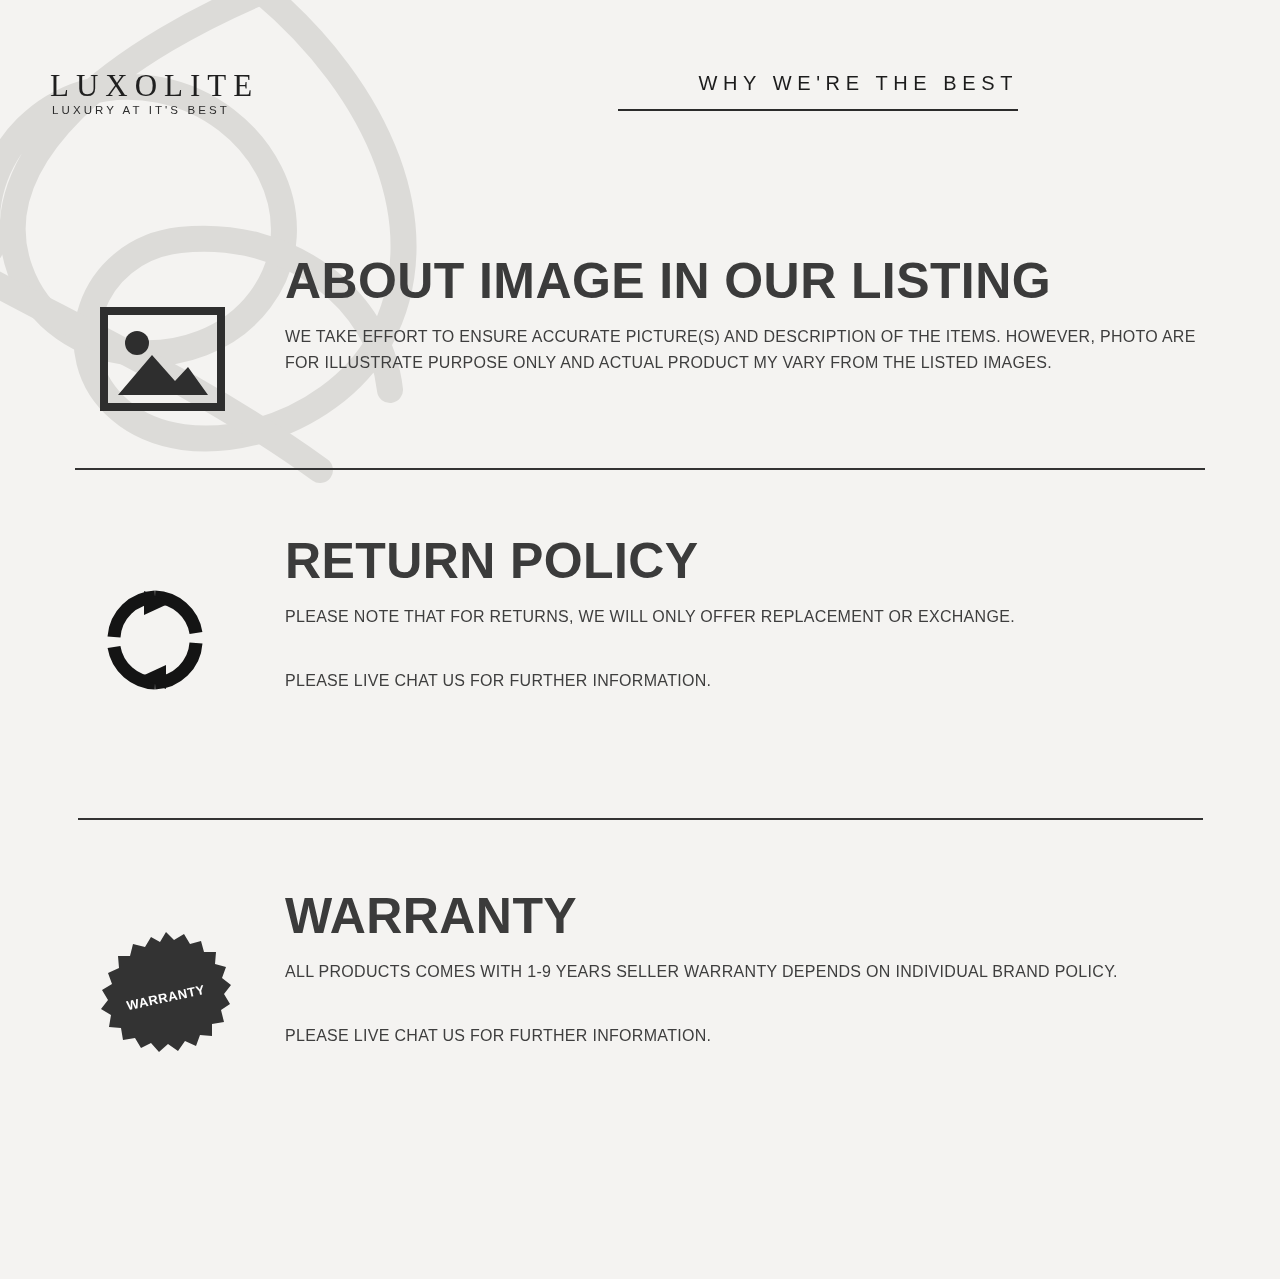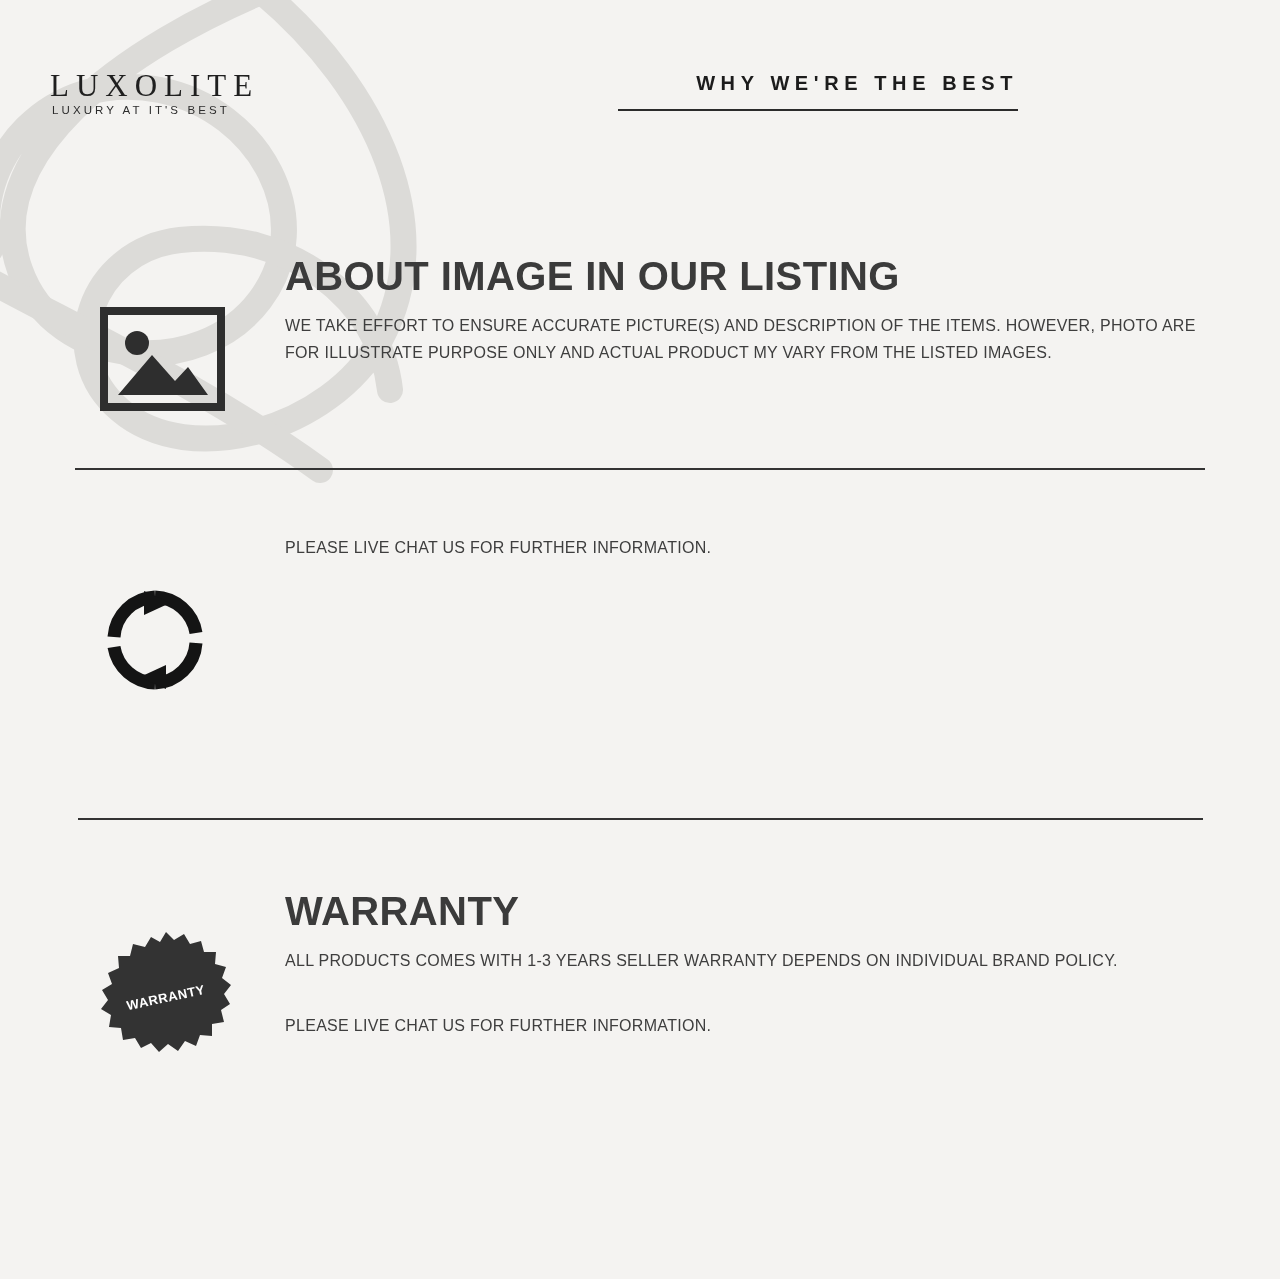--- a/index.html
+++ b/index.html
@@ -67,21 +67,21 @@
     position: absolute;
     right: 0;
     top: 72px;
     width: 620px;
     text-align: right;
   }
   .header-title {
     font-size: 20px;
     letter-spacing: 5.6px;
     color: #1c1c1c;
-    font-weight: 700;
+    font-weight: 400;
   }
   .header-rule {
     margin-top: 14px;
     border-bottom: 2px solid #2b2b2b;
     width: 400px;
     margin-left: auto;
     margin-right: 0;
   }
 
   
@@ -96,21 +96,21 @@
     top: 0;
     width: 140px;
     height: 140px;
   }
   .sec-body {
     position: absolute;
     left: 285px;
     width: 940px;
   }
   .sec-title {
-    font-size: 40px;
+    font-size: 50px;
     font-weight: bold;
     letter-spacing: 0.4px;
     color: #3b3b3b;
     line-height: 1.05;
     margin: 0 0 16px 0;
   }
   .sec-para {
     font-size: 16px;
     line-height: 1.68;
     letter-spacing: 0.3px;
@@ -192,20 +192,22 @@
       <svg class="icon-svg" width="110" height="110" viewBox="0 0 110 110">
         <path d="M55 12 A43 43 0 0 1 96 48" fill="none" stroke="#141414" stroke-width="13" stroke-linecap="butt"></path>
         <path d="M96 58 A43 43 0 0 1 55 98" fill="none" stroke="#141414" stroke-width="13" stroke-linecap="butt"></path>
         <path d="M55 98 A43 43 0 0 1 14 62" fill="none" stroke="#141414" stroke-width="13" stroke-linecap="butt"></path>
         <path d="M14 52 A43 43 0 0 1 55 12" fill="none" stroke="#141414" stroke-width="13" stroke-linecap="butt"></path>
         <polygon points="44,6 70,18 44,30" fill="#141414"></polygon>
         <polygon points="66,104 40,92 66,80" fill="#141414"></polygon>
       </svg>
     </div>
     <div class="sec-body">
+      <h2 class="sec-title">RETURN POLICY</h2>
+      <p class="sec-para">PLEASE NOTE THAT FOR RETURNS, WE WILL ONLY OFFER REPLACEMENT OR EXCHANGE.</p>
       <p class="sec-para">PLEASE LIVE CHAT US FOR FURTHER INFORMATION.</p>
     </div>
   </div>
 
   <div class="divider" id="divider-2"></div>
 
   <div class="section" id="section-warranty">
     <div class="sec-icon">
       <svg class="icon-svg" width="132" height="132" viewBox="0 0 132 132">
         <g fill="#333333">
@@ -214,18 +216,18 @@
             L131 55 L124 64 L130 74 L121 80 L124 92 L112 94 L112 106 L100 105
             L96 116 L85 111 L78 121 L68 114 L59 122 L51 113 L41 118 L35 108
             L23 110 L21 98 L9 97 L11 85 L1 79 L8 70 L2 60 L12 54 L8 43 L19 38
             L18 26 L30 26 L33 14 L45 17 L51 7 L60 12 Z"></path>
         </g>
         <text x="66" y="72" text-anchor="middle" fill="#ffffff" font-family="Liberation Sans, sans-serif" font-size="13" font-weight="bold" letter-spacing="0.6" transform="rotate(-12 66 68)">WARRANTY</text>
       </svg>
     </div>
     <div class="sec-body">
       <h2 class="sec-title">WARRANTY</h2>
-      <p class="sec-para">ALL PRODUCTS COMES WITH 1-3 YEARS SELLER WARRANTY DEPENDS ON INDIVIDUAL BRAND POLICY.</p>
+      <p class="sec-para">ALL PRODUCTS COMES WITH 1-9 YEARS SELLER WARRANTY DEPENDS ON INDIVIDUAL BRAND POLICY.</p>
       <p class="sec-para">PLEASE LIVE CHAT US FOR FURTHER INFORMATION.</p>
     </div>
   </div>
 
 </div>
 
 </body></html>

